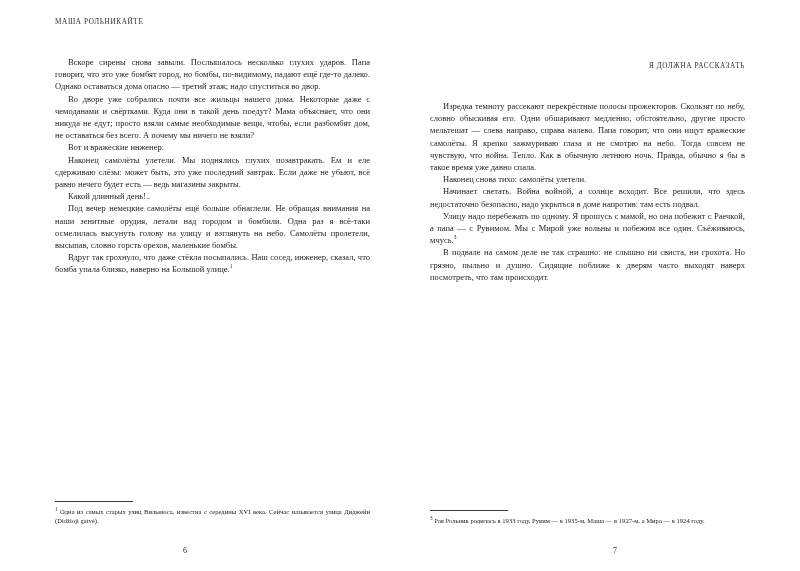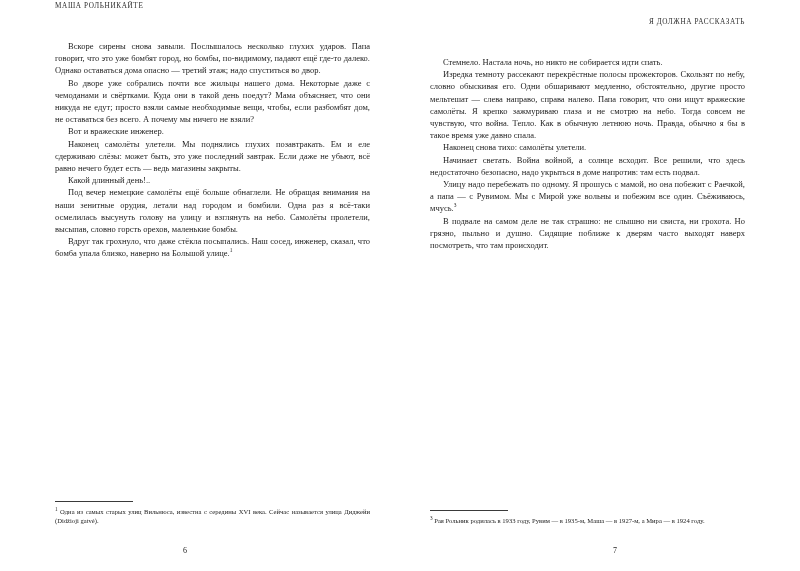--- a/index.html
+++ b/index.html
@@ -23,37 +23,38 @@
     height: 100%;
     box-sizing: border-box;
   }
   .leaf {
     position: relative;
     box-sizing: border-box;
     height: 100%;
   }
   .leaf-left {
     width: 400px;
-    padding: 2px 30px 0 55px;
+    padding: 18px 30px 0 55px;
   }
   .leaf-right {
     width: 400px;
     padding: 18px 55px 0 30px;
   }
   .running-head {
     font-size: 7.2px;
     letter-spacing: 0.09em;
     text-transform: uppercase;
     color: #2b2b2b;
     white-space: nowrap;
     margin-bottom: 30px;
     font-family: "Liberation Serif", serif;
   }
   .running-head-right {
     text-align: right;
+    margin-top: 44px;
   }
   .body-col {
     font-size: 8.5px;
     line-height: 12.2px;
     text-align: justify;
     text-justify: inter-word;
     hyphens: manual;
     color: #1c1c1c;
   }
   .body-col p {
@@ -130,21 +131,20 @@
       <div class="footnote-wrap">
         <div class="footnote-rule"></div>
         <div class="footnote"><sup>1</sup> <span>Одна из самых старых улиц Вильнюса, известна с середины XVI века. Сейчас называется улица Диджейи (Didžioji gatvė).</span></div>
       </div>
       <div class="folio folio-left">6</div>
     </div>
 
     <div class="leaf leaf-right">
       <div class="running-head running-head-right">Я ДОЛЖНА РАССКАЗАТЬ</div>
       <div class="body-col">
-        <p>Стемнело. Настала ночь, но никто не собирается идти спать.</p>
         <p>Изредка темноту рассекают перекрёстные полосы прожекторов. Скользят по небу, словно обыскивая его. Одни обшаривают медленно, обстоятельно, другие просто мельтешат — слева направо, справа налево. Папа говорит, что они ищут вражеские самолёты. Я крепко зажмуриваю глаза и не смотрю на небо. Тогда совсем не чувствую, что война. Тепло. Как в обычную летнюю ночь. Правда, обычно я бы в такое время уже давно спала.</p>
         <p>Наконец снова тихо: самолёты улетели.</p>
         <p>Начинает светать. Война войной, а солнце всходит. Все решили, что здесь недостаточно безопасно, надо укрыться в доме напротив: там есть подвал.</p>
         <p><span>Улицу надо перебежать по одному. Я прошусь с мамой, но она побежит с Раечкой, а папа — с Рувимом. Мы с Мирой уже вольны и побежим все один. Съёживаюсь, мчусь.</span><sup class="fn">3</sup></p>
         <p>В подвале на самом деле не так страшно: не слышно ни свиста, ни грохота. Но грязно, пыльно и душно. Сидящие поближе к дверям часто выходят наверх посмотреть, что там происходит.</p>
       </div>
       <div class="footnote-wrap footnote-wrap-right">
         <div class="footnote-rule"></div>
         <div class="footnote"><sup>3</sup> <span>Рая Рольник родилась в 1933 году, Рувим — в 1935-м, Маша — в 1927-м, а Мира — в 1924 году.</span></div>
       </div>

